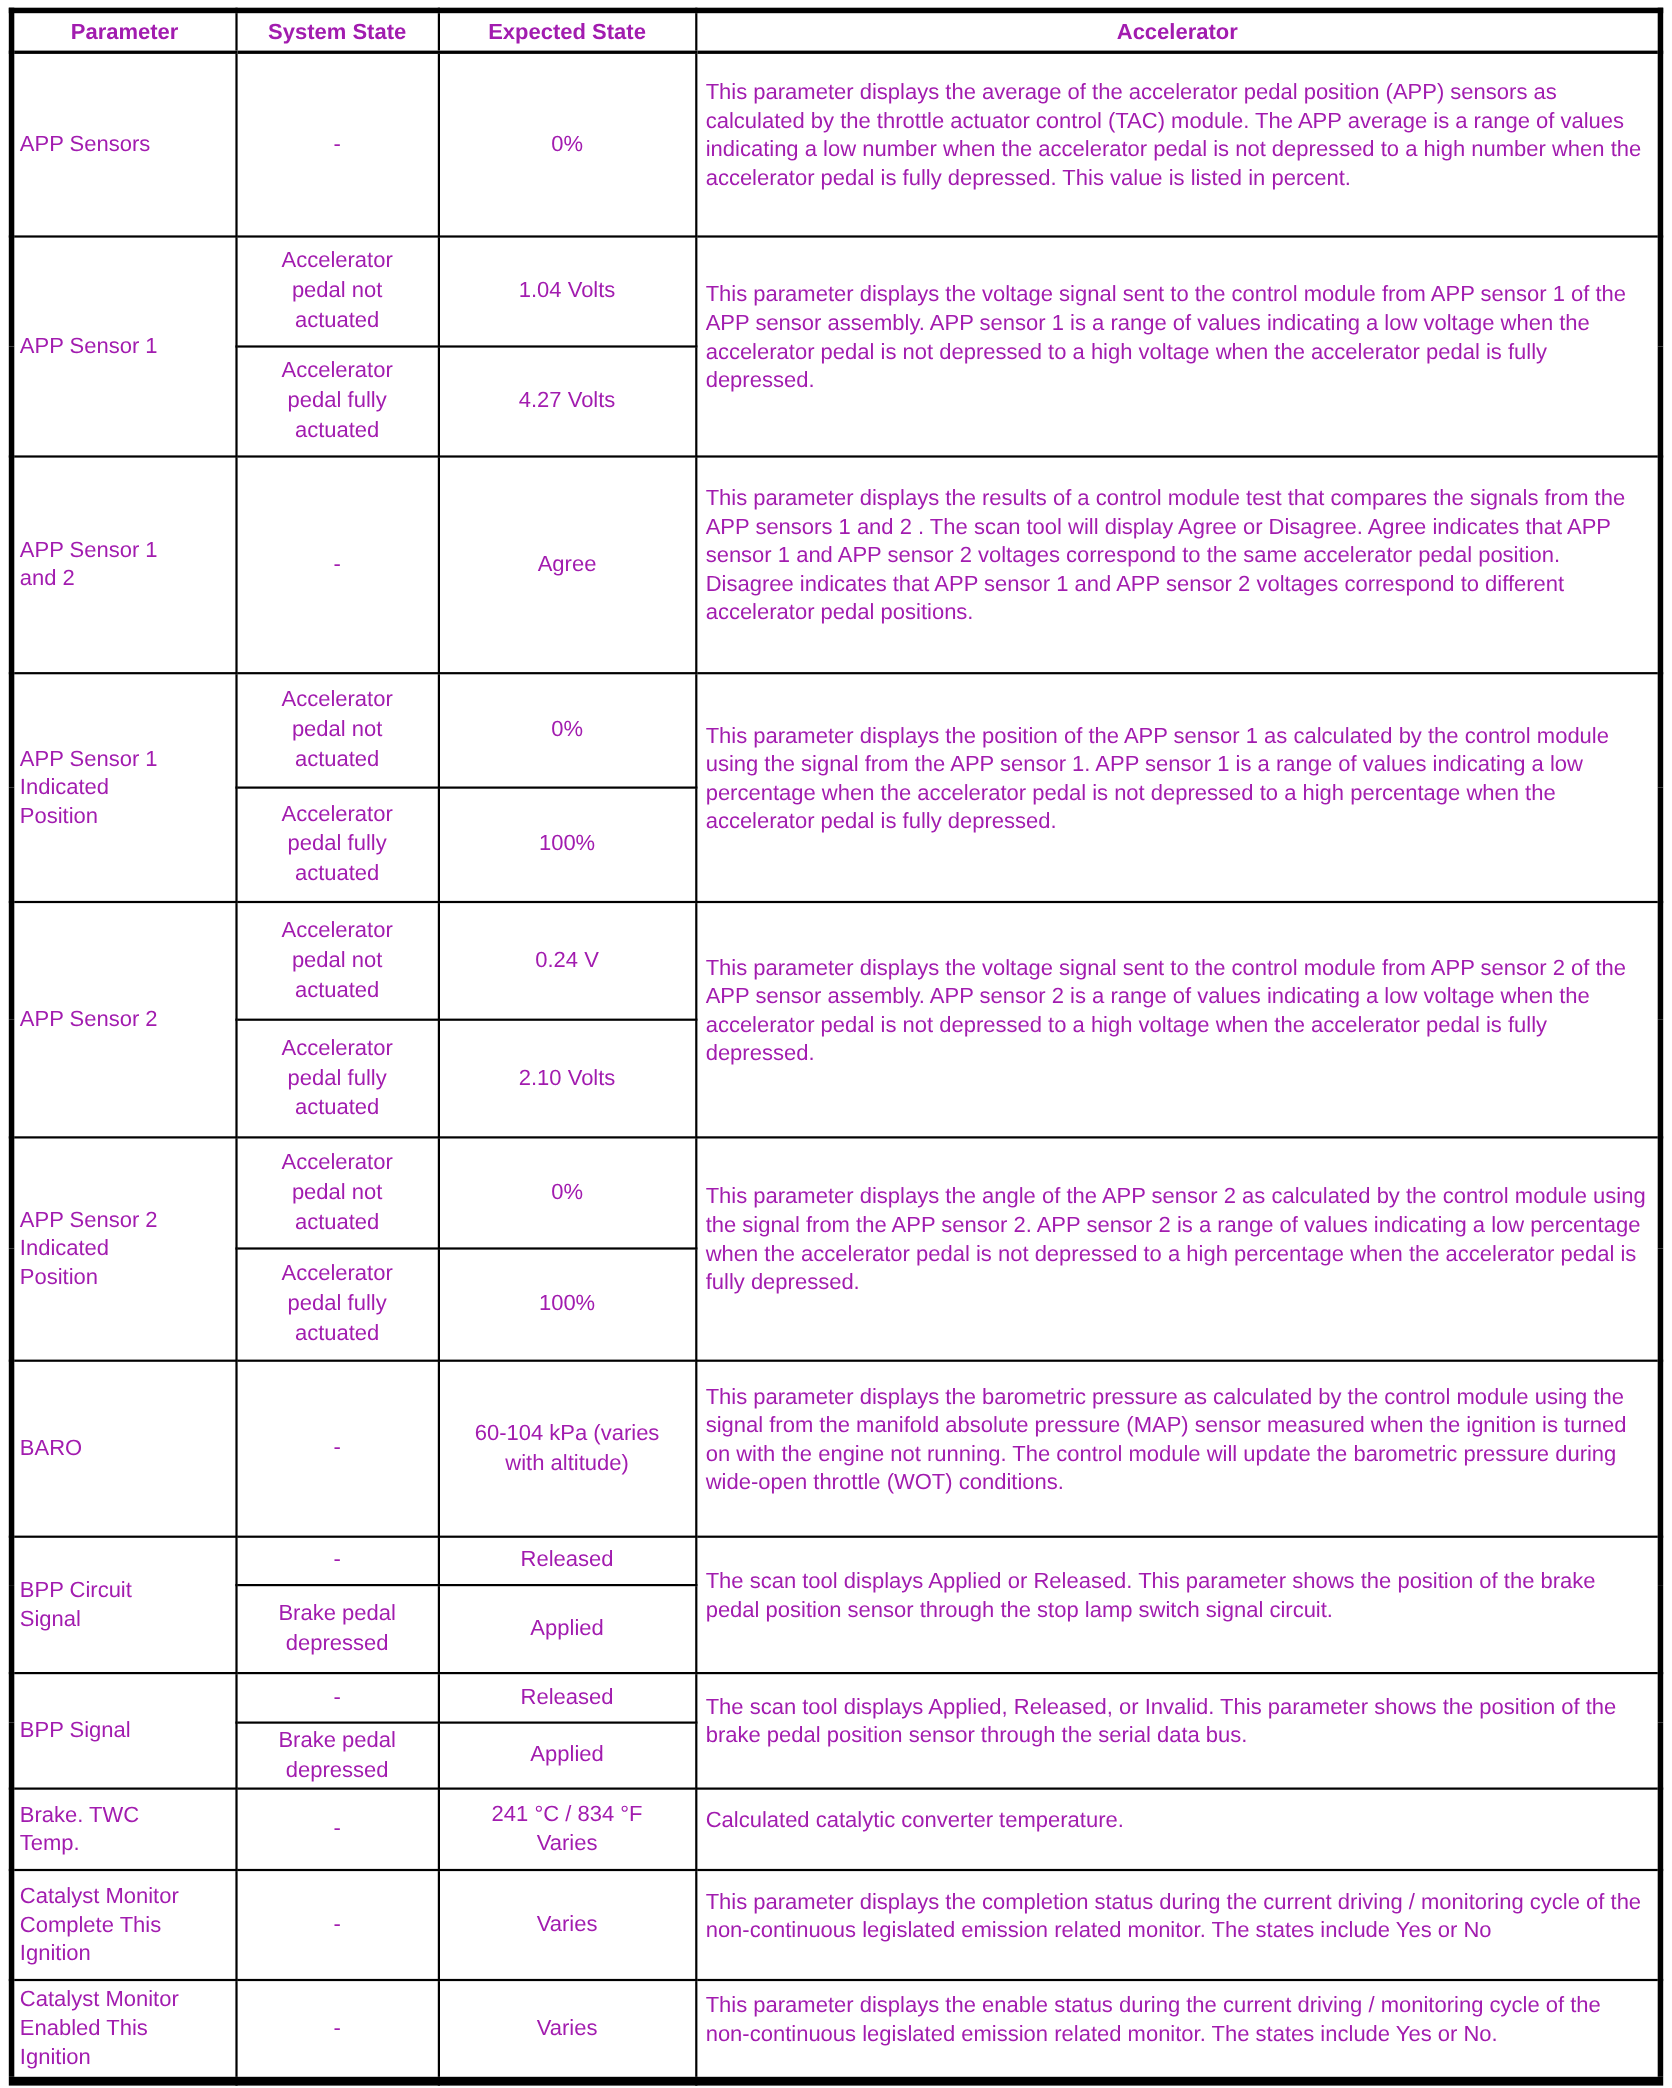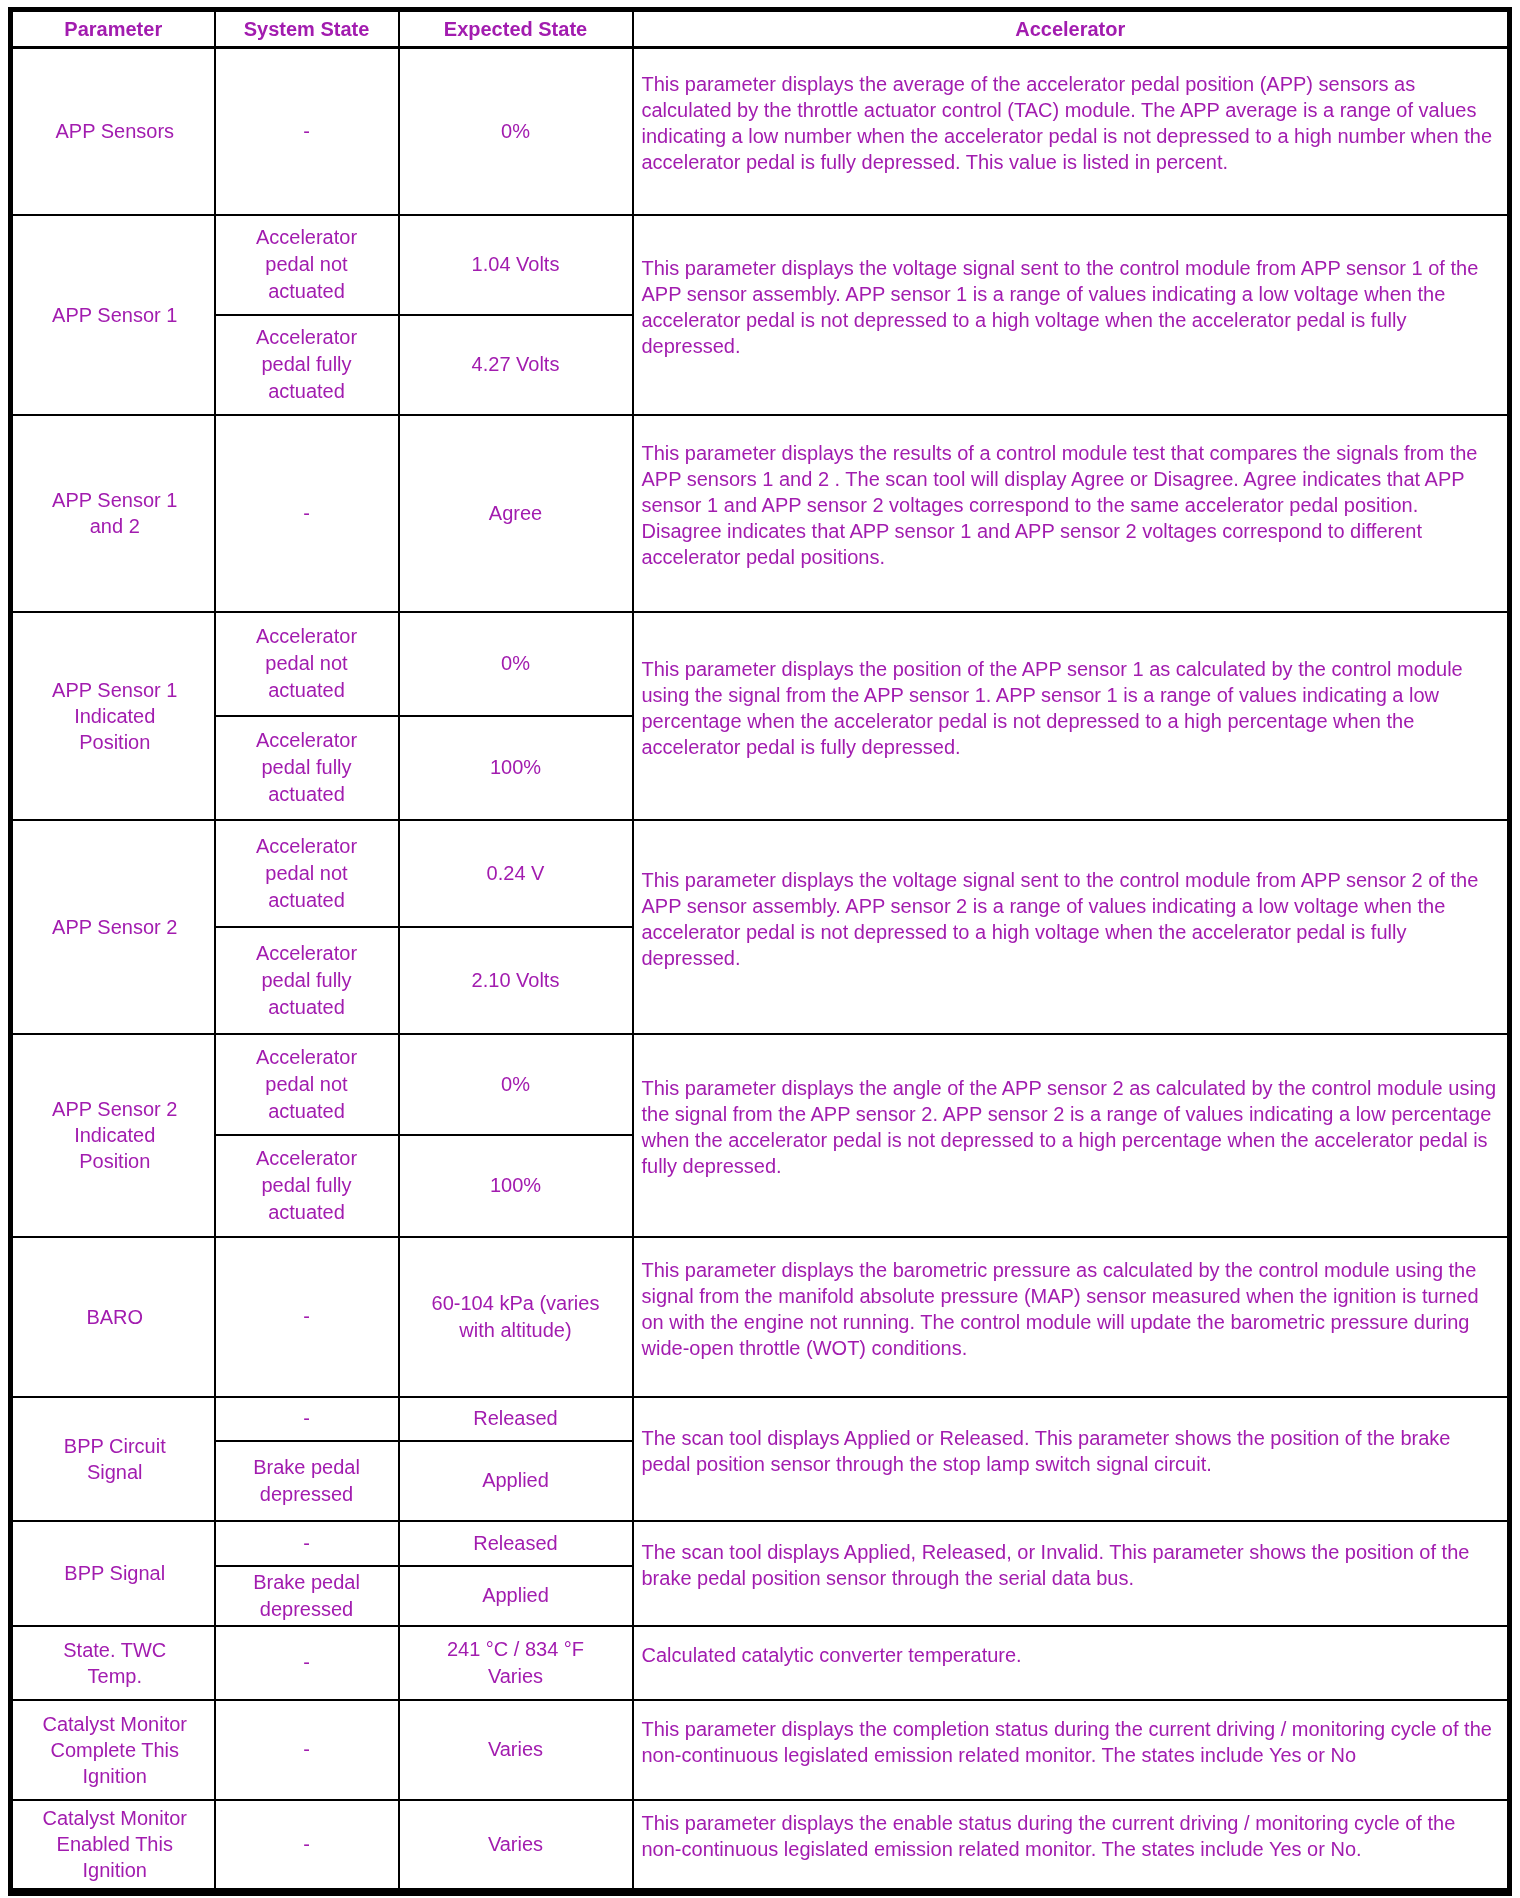--- a/index.html
+++ b/index.html
@@ -35,21 +35,21 @@
   }
   thead th {
     font-size: 20px;
     font-weight: bold;
     text-align: center;
     padding: 5px 2px;
     border-bottom-width: 3px;
     height: 38px;
   }
   td.param {
-    text-align: center;
+    text-align: left;
     font-size: 20px;
     line-height: 26px;
     padding: 2px 2px 2px 5px;
     white-space: pre-line;
   }
   td.state, td.value {
     text-align: center;
     font-size: 20px;
     line-height: 27px;
     padding: 2px 4px;
@@ -189,21 +189,21 @@
         <td class="value">Released</td>
         <td class="desc" rowspan="2">The scan tool displays Applied, Released, or Invalid. This parameter shows the position of the brake pedal position sensor through the serial data bus.</td>
       </tr>
       <tr style="height:60px;">
         <td class="state">Brake pedal
 depressed</td>
         <td class="value">Applied</td>
       </tr>
 
       <tr style="height:74px;">
-        <td class="param">State. TWC
+        <td class="param">Brake. TWC
 Temp.</td>
         <td class="state">-</td>
         <td class="value">241 °C / 834 °F
 Varies</td>
         <td class="desc">Calculated catalytic converter temperature.</td>
       </tr>
 
       <tr style="height:100px;">
         <td class="param">Catalyst Monitor
 Complete This

